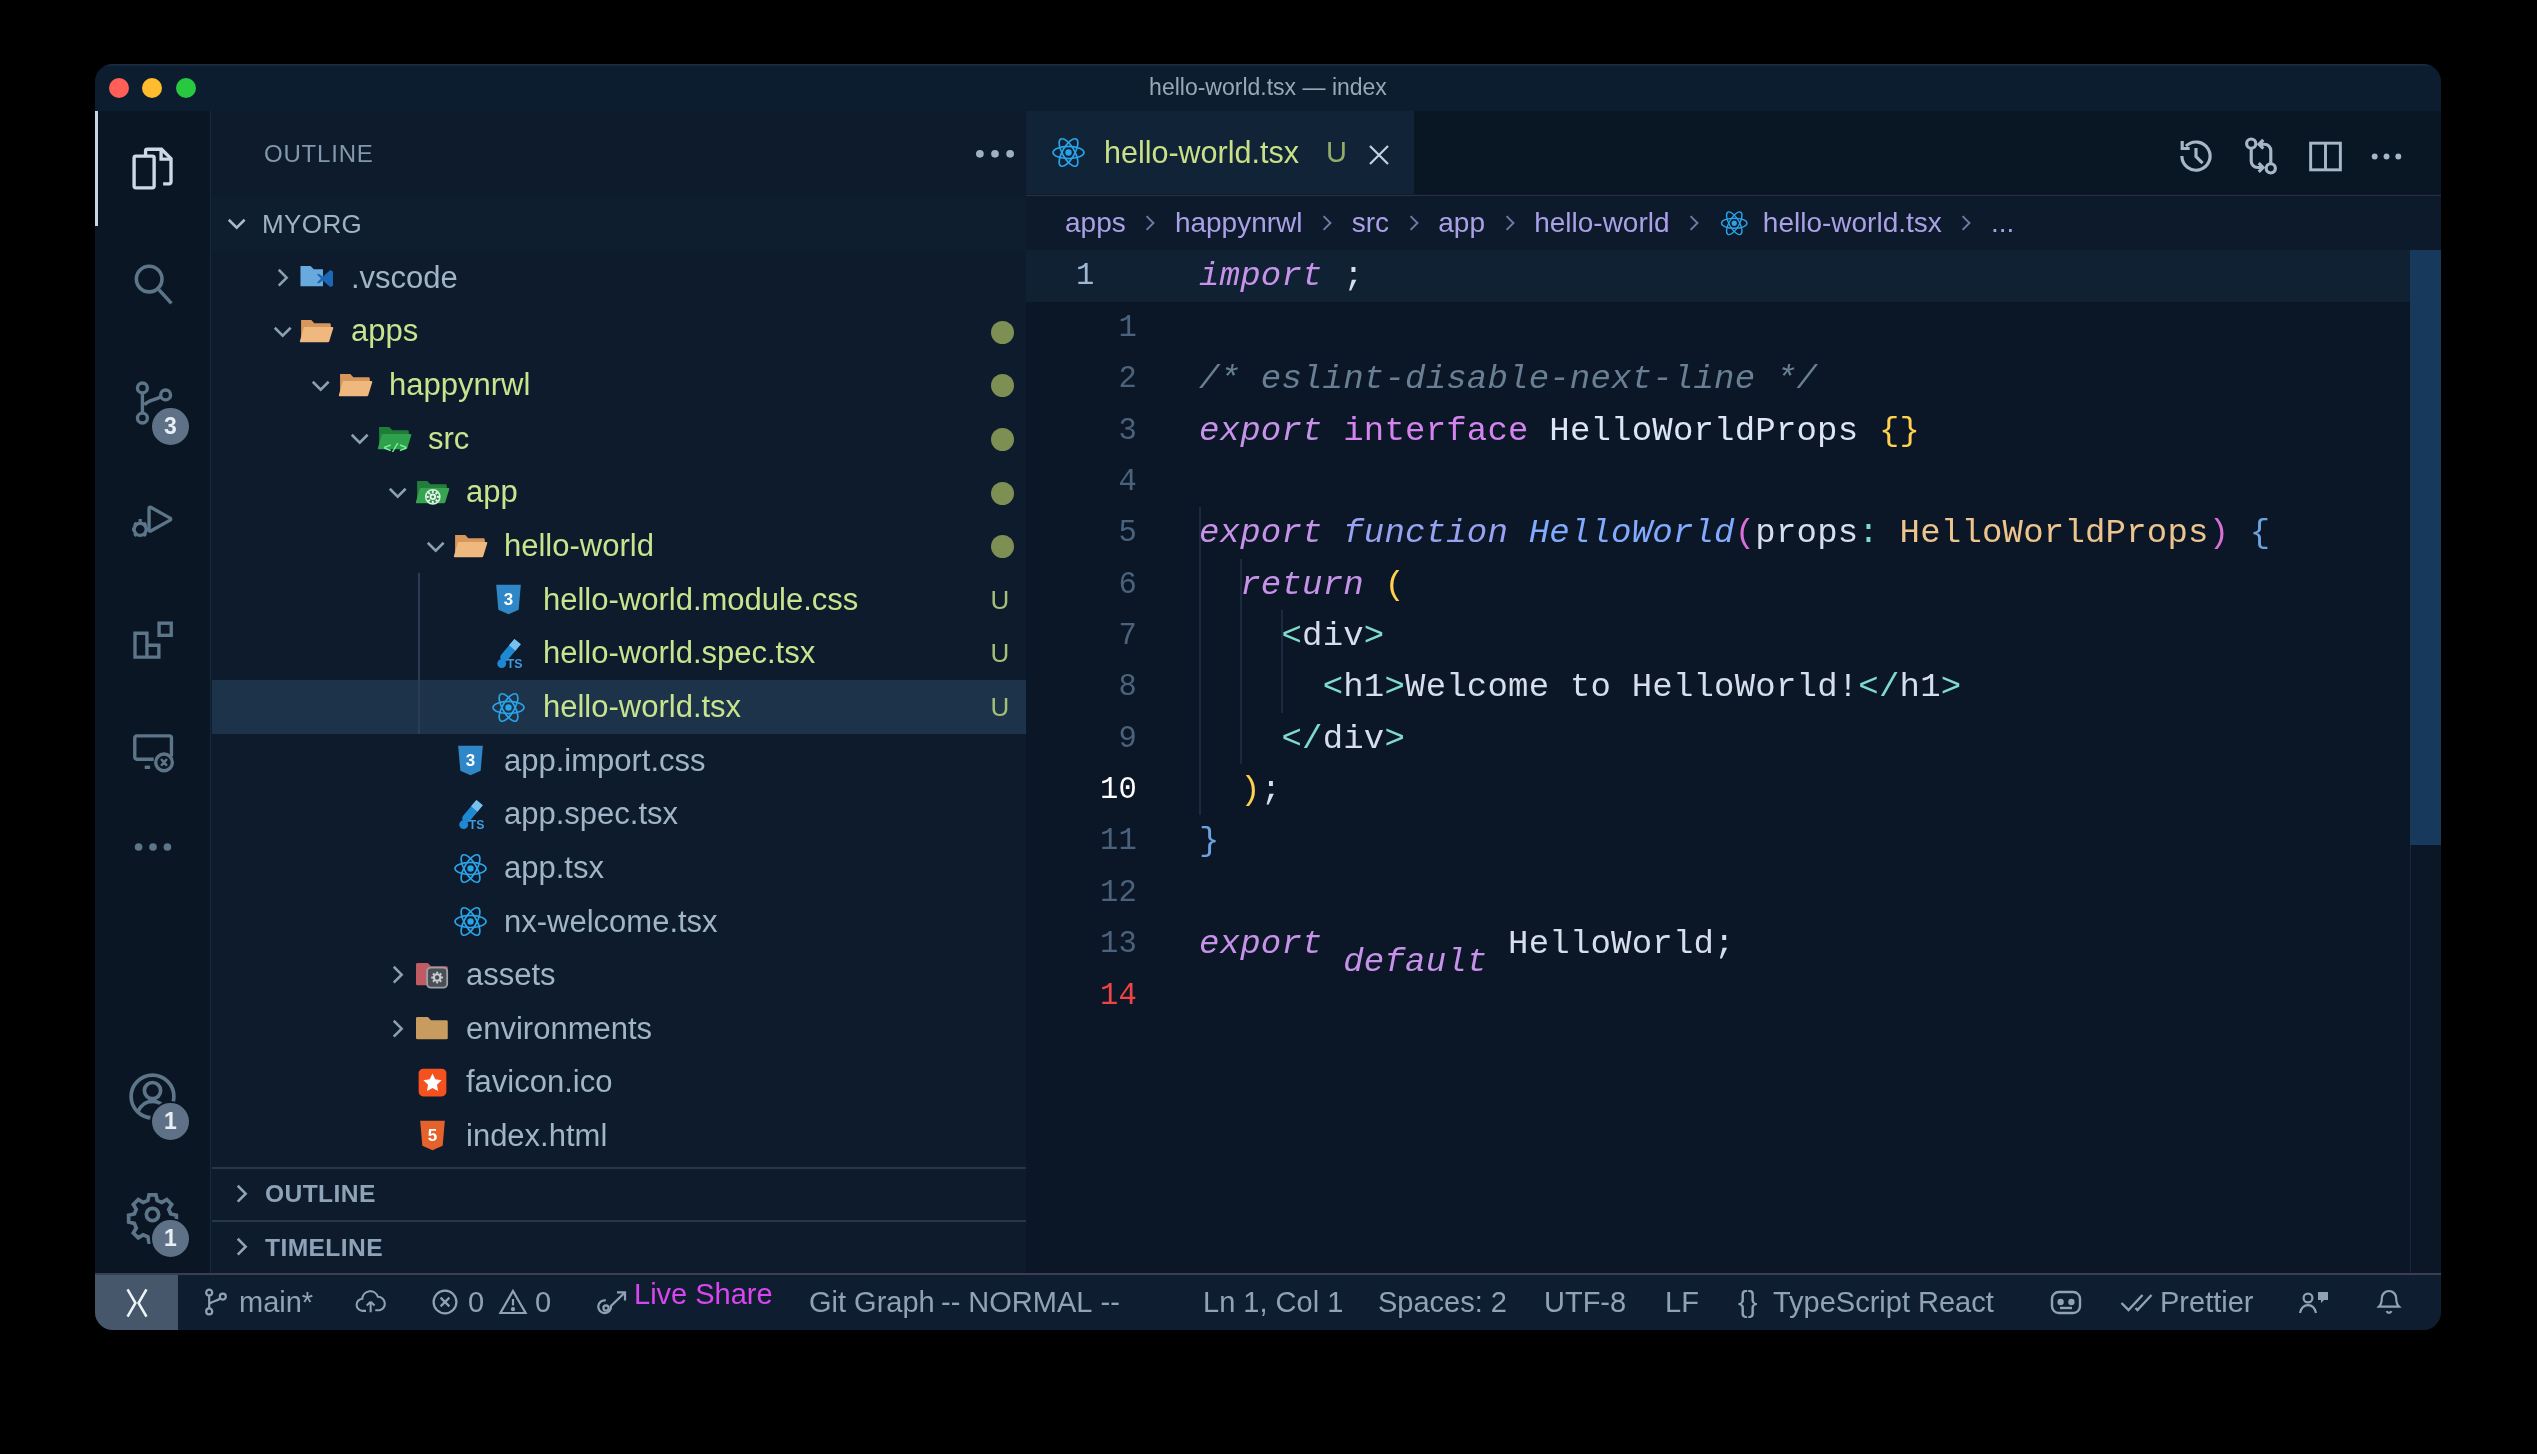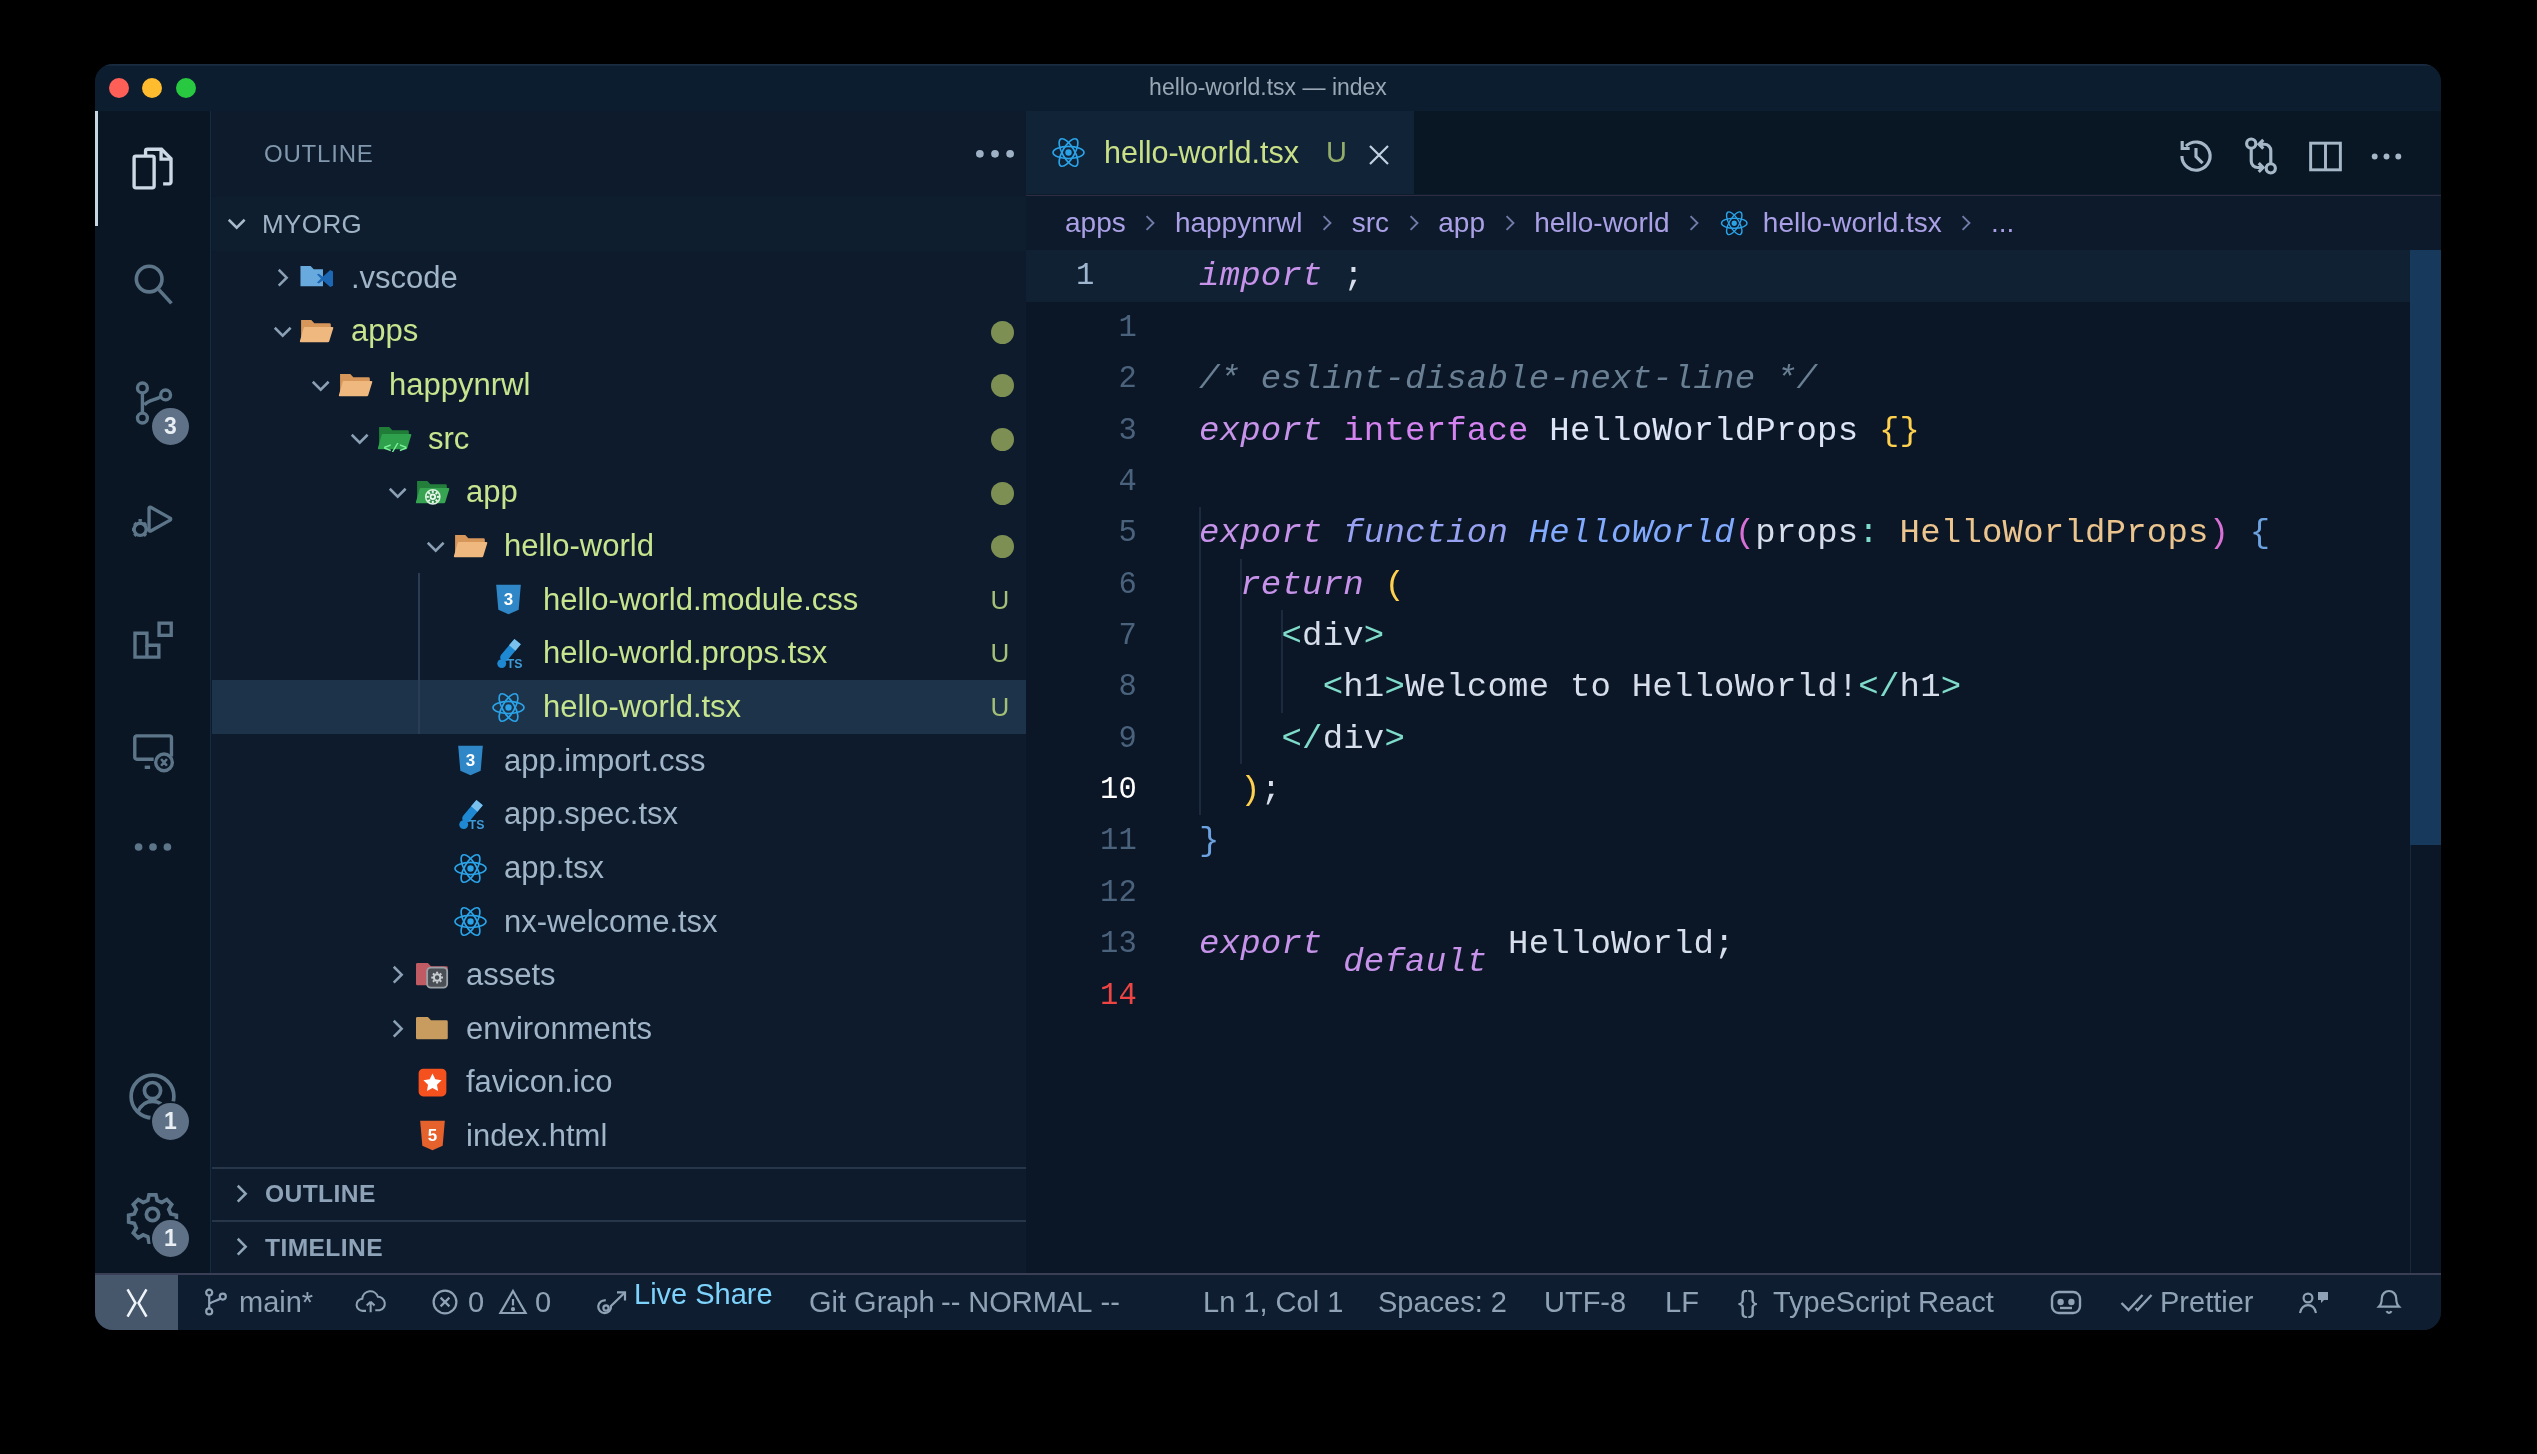--- a/index.html
+++ b/index.html
@@ -199,21 +199,21 @@
 <div class="abs" style="left:395px;top:570px;">
       <svg width="37" height="37" viewBox="0 0 24 24" fill="none">
         <g transform="rotate(40 12 12)">
           <path d="M9.3 2.8 h5.4 v13.4 a2.7 2.7 0 0 1 -2.7 2.7 a2.7 2.7 0 0 1 -2.7 -2.7 z" fill="#1e88d2"></path>
           <path d="M9.3 2.8 h5.4 v5.4 h-5.4 z" fill="#79c0ec"></path>
         </g>
         <circle cx="7.6" cy="19.2" r="2.9" fill="#1e88d2"></circle>
         <text x="16" y="22" font-family="Liberation Sans" font-size="8" font-weight="bold" fill="#3f9ad8" text-anchor="middle">TS</text>
       </svg>
     </div>
-<div class="abs" style="left:448px;top:562px;height:54px;display:flex;align-items:center;font-size:31px;color:#c6e58e;">hello-world.props.tsx</div>
+<div class="abs" style="left:448px;top:562px;height:54px;display:flex;align-items:center;font-size:31px;color:#c6e58e;">hello-world.spec.tsx</div>
 <div class="abs" style="left:888px;top:562px;width:34px;height:54px;display:flex;align-items:center;justify-content:center;font-size:26px;color:#a4bf76;">U</div>
 <div class="abs" style="left:117px;top:616px;width:814px;height:54px;background:#1d3349;"></div>
 <div class="abs" style="left:395px;top:625px;">
       <svg width="37" height="37" viewBox="-11 -11 22 22" fill="none">
         <g stroke="#2aa3e8" stroke-width="1" fill="none">
           <ellipse rx="9.2" ry="3.6"></ellipse>
           <ellipse rx="9.2" ry="3.6" transform="rotate(60)"></ellipse>
           <ellipse rx="9.2" ry="3.6" transform="rotate(120)"></ellipse>
         </g>
         <circle r="1.9" fill="#2aa3e8"></circle>
@@ -475,21 +475,21 @@
       </svg>
     </div>
 <div class="abs" style="left:440px;top:1211px;height:54px;display:flex;align-items:center;font-size:29px;color:#90a3b6;">0</div>
 <div class="abs" style="left:500px;top:1222px;">
       <svg width="36" height="32" viewBox="0 0 17 16" fill="none" stroke="#90a3b6" stroke-width="1.1">
         <path d="M10.5 3.2 h4 v4"></path>
         <path d="M14.2 3.5 L7.5 10 a3.2 3.2 0 1 1 -2.6-2.8"></path>
         <circle cx="5" cy="11" r="1.3"></circle>
       </svg>
     </div>
-<div class="abs" style="left:539px;top:1211px;height:38px;display:flex;align-items:center;font-size:29px;color:#7dd3fc;">Live Share</div>
+<div class="abs" style="left:539px;top:1211px;height:38px;display:flex;align-items:center;font-size:29px;color:#d946ef;">Live Share</div>
 <div class="abs" style="left:714px;top:1211px;height:54px;display:flex;align-items:center;font-size:29px;color:#90a3b6;">Git Graph</div>
 <div class="abs" style="left:846px;top:1211px;height:54px;display:flex;align-items:center;font-size:29px;color:#90a3b6;">--&nbsp;NORMAL&nbsp;--</div>
 <div class="abs" style="left:1108px;top:1211px;height:54px;display:flex;align-items:center;font-size:29px;color:#90a3b6;">Ln 1, Col 1</div>
 <div class="abs" style="left:1283px;top:1211px;height:54px;display:flex;align-items:center;font-size:29px;color:#90a3b6;">Spaces: 2</div>
 <div class="abs" style="left:1449px;top:1211px;height:54px;display:flex;align-items:center;font-size:29px;color:#90a3b6;">UTF-8</div>
 <div class="abs" style="left:1570px;top:1211px;height:54px;display:flex;align-items:center;font-size:29px;color:#90a3b6;">LF</div>
 <div class="abs" style="left:1643px;top:1211px;height:54px;display:flex;align-items:center;font-size:29px;color:#90a3b6;">{}&nbsp; TypeScript React</div>
 <div class="abs" style="left:1953px;top:1222px;">
       <svg width="36" height="32" viewBox="0 0 18 16" fill="none" stroke="#90a3b6" stroke-width="1.2">
         <rect x="2" y="3" width="14" height="10.5" rx="3.4"></rect>

